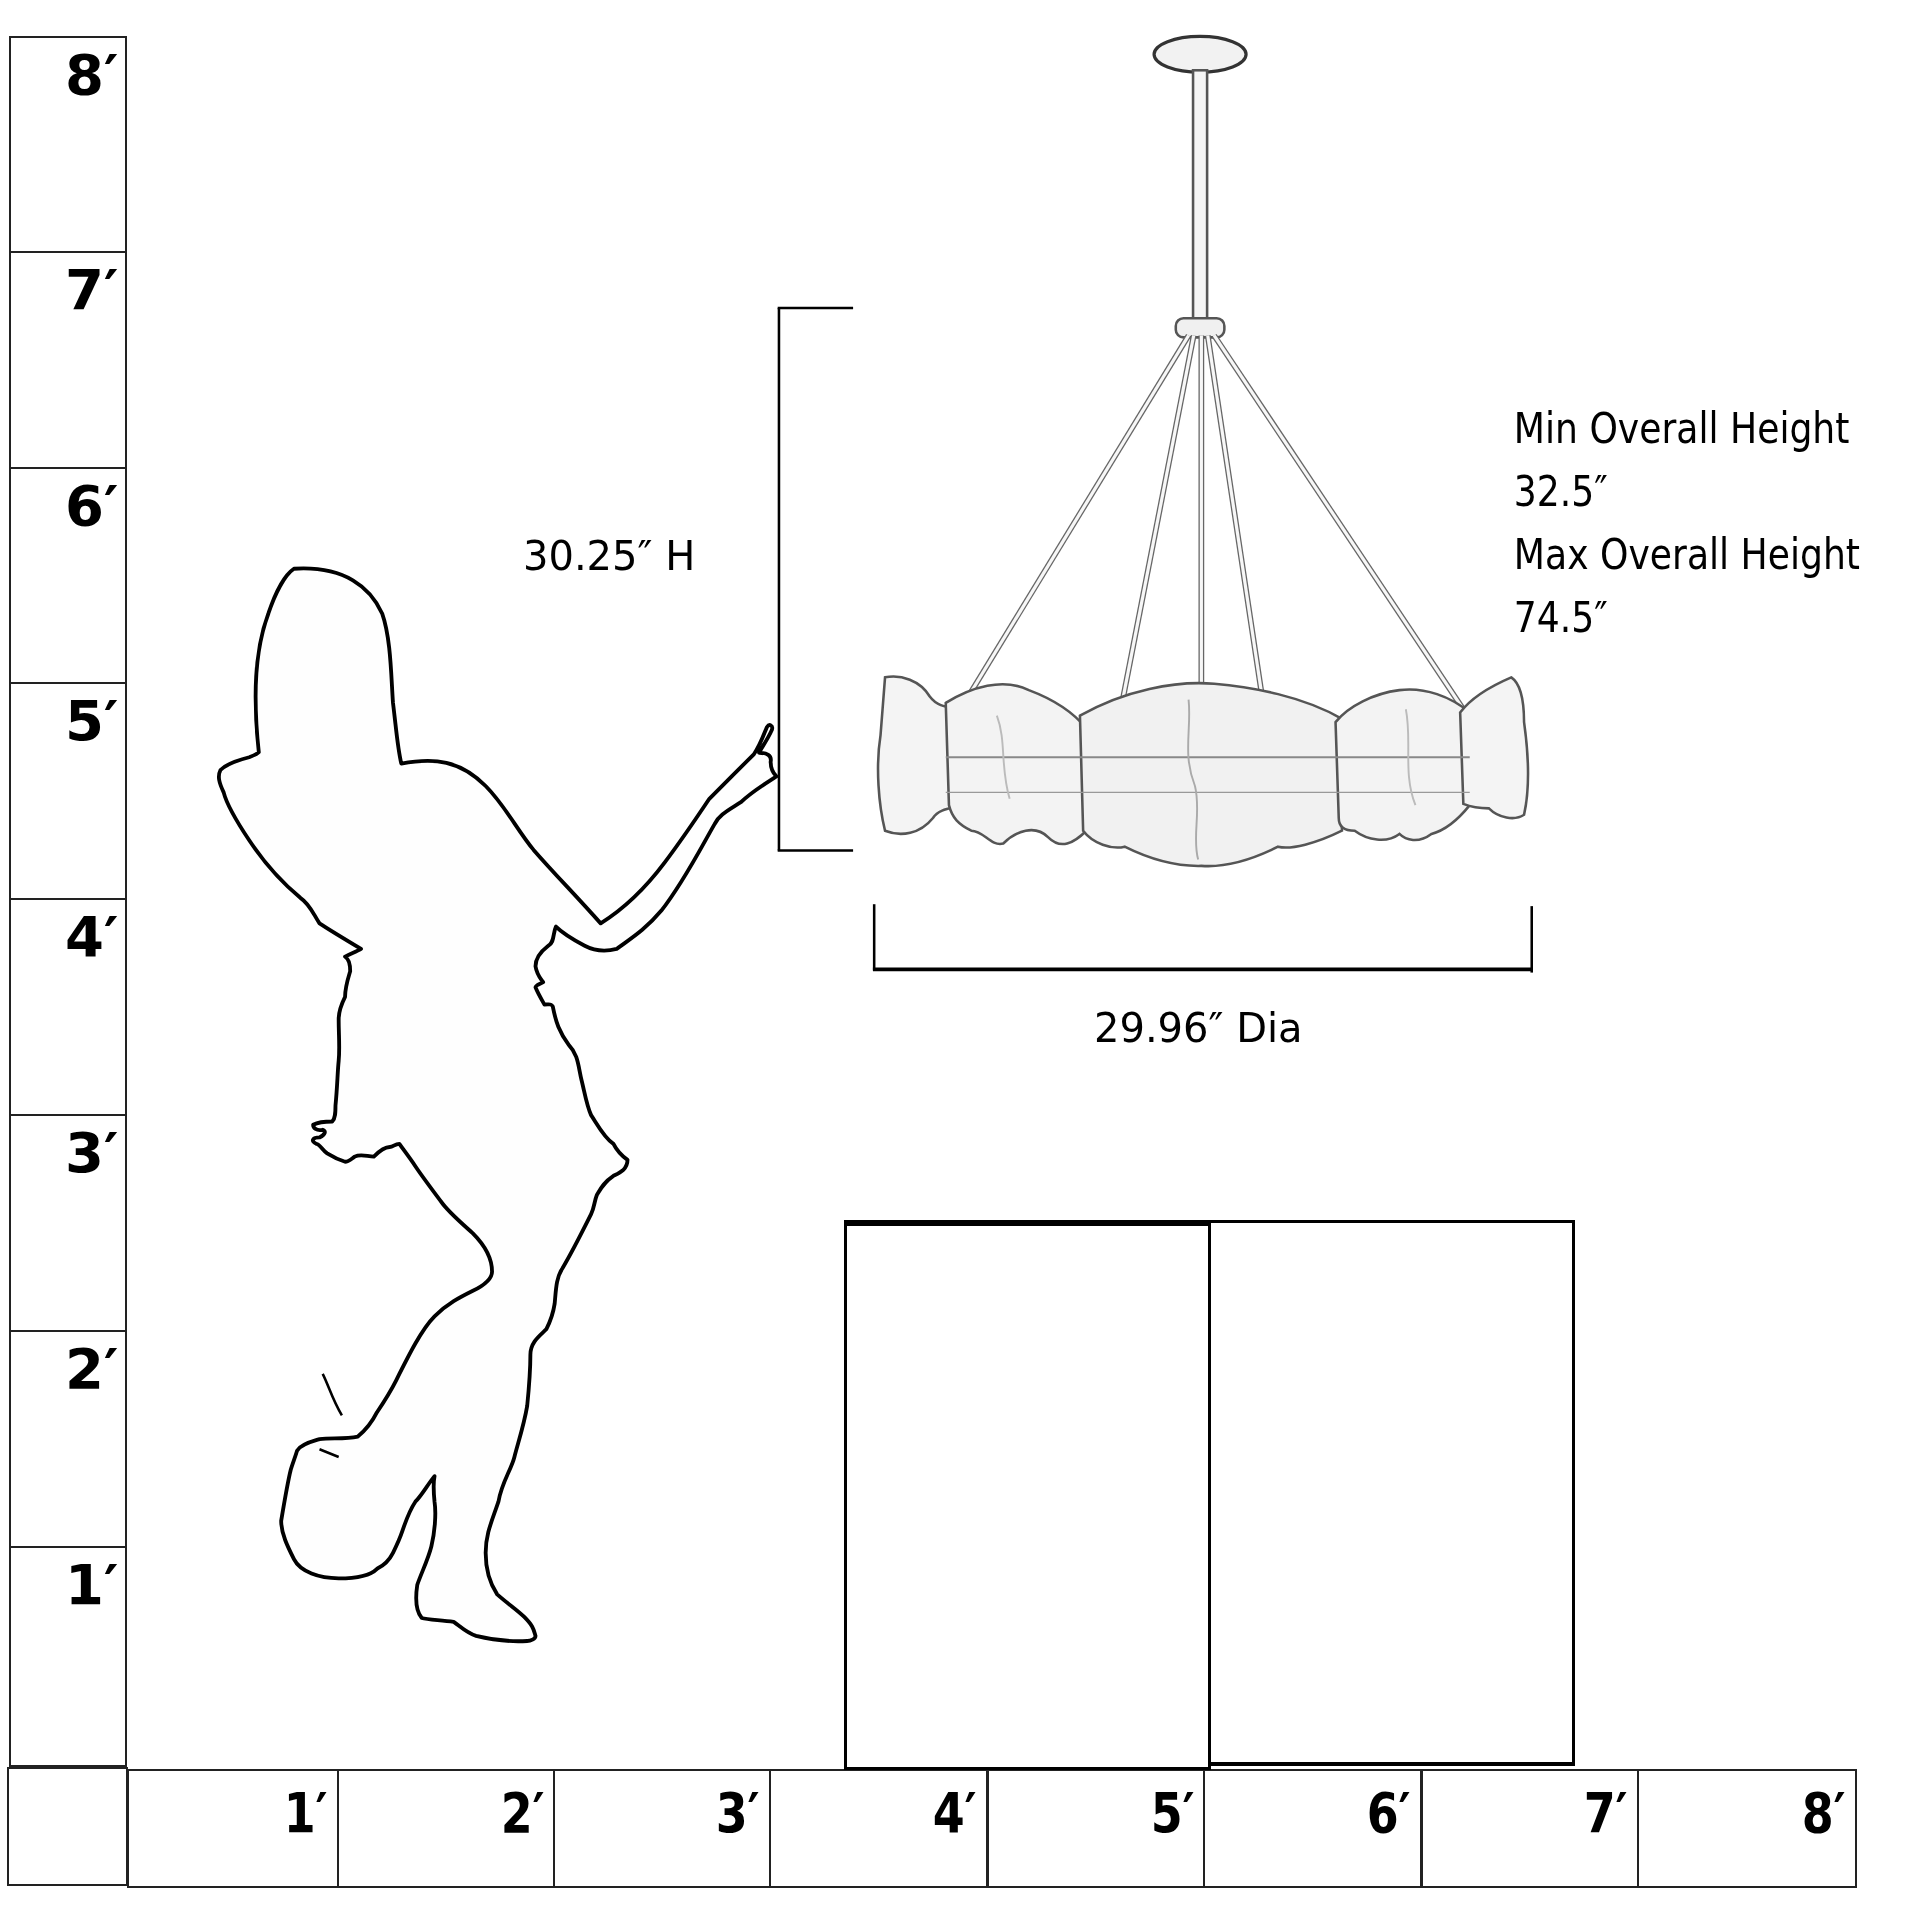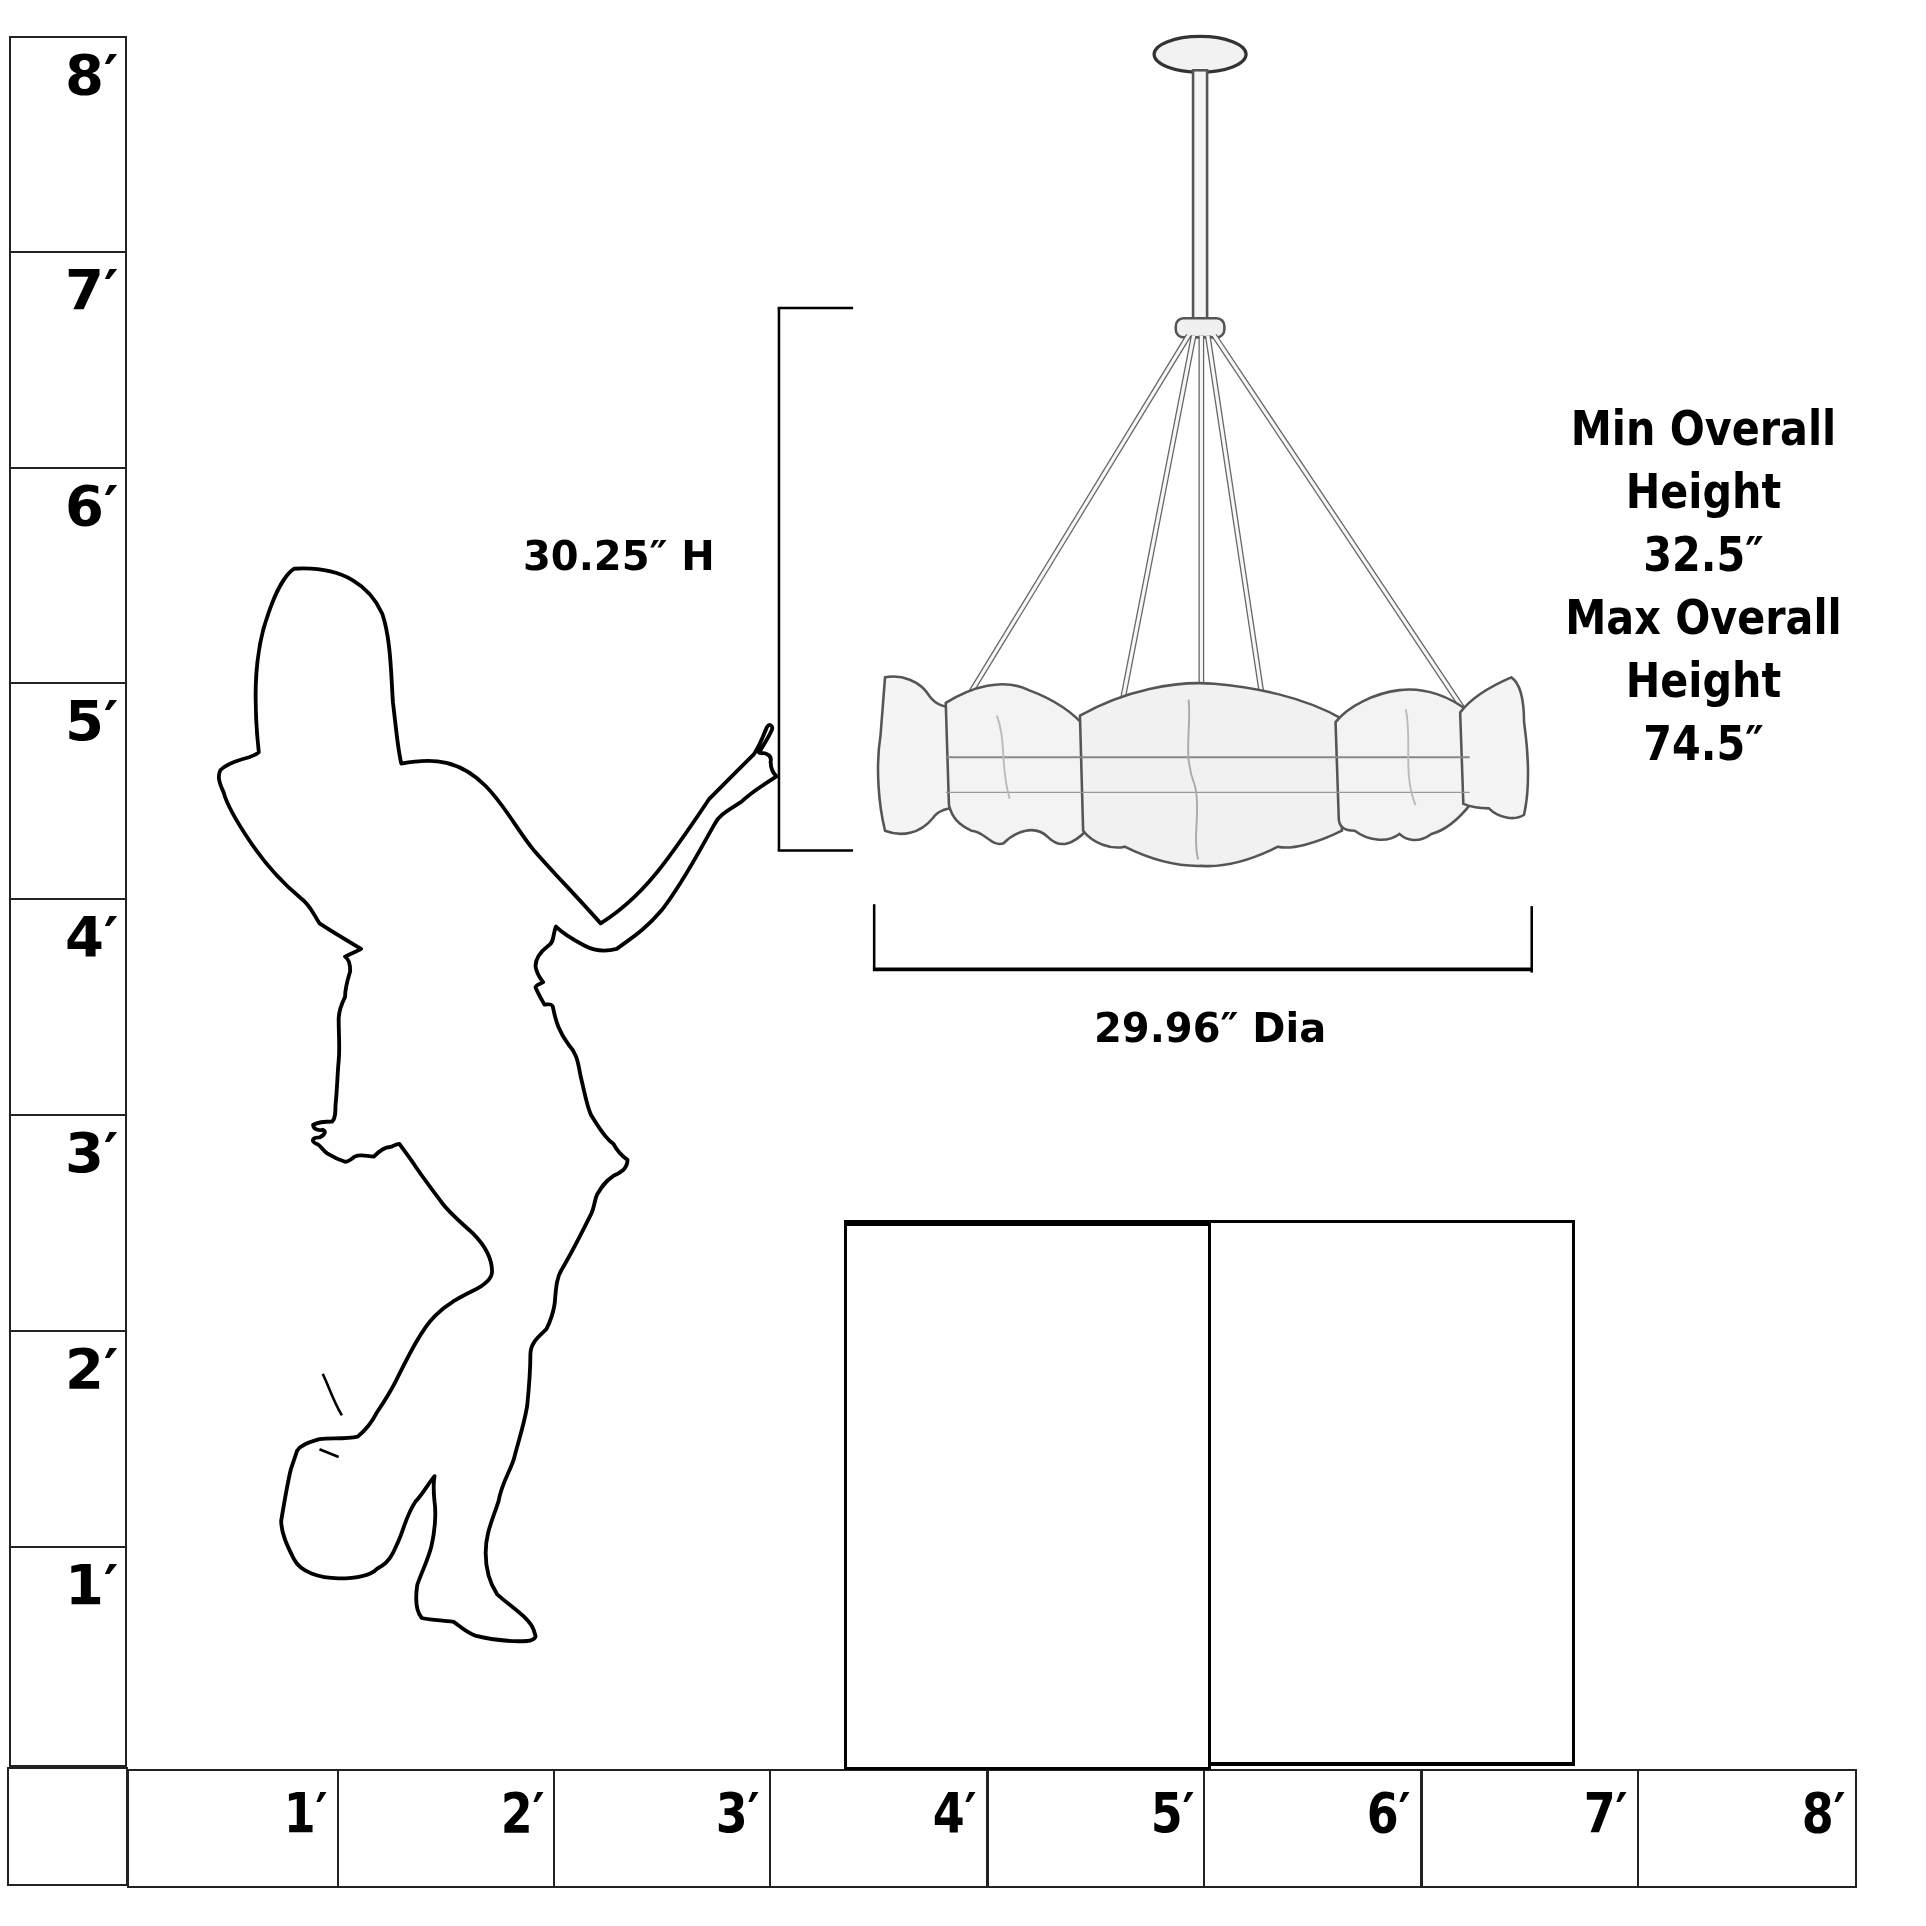--- a/index.html
+++ b/index.html
@@ -2,22 +2,22 @@
 <html style="font-size:10.2px"><head>
 <meta charset="utf-8">
 <style>
   html, body { margin: 0; padding: 0; background: #ffffff; }
   body { width: 1926px; height: 1926px; position: relative; overflow: hidden;
          font-family: "DejaVu Sans", "Liberation Sans", sans-serif; color: #000; }
   .vcell { position: absolute; left: 9px; width: 118px; border: 2.6px solid #222; box-sizing: border-box; background: #fff; }
   .vcell .lbl { position: absolute; right: 6.4px; top: 9px; font-size: 56px; font-weight: bold; line-height: 1; }
   .hcell { position: absolute; top: 1769px; height: 119px; border: 2.6px solid #222; box-sizing: border-box; background: #fff; }
   .hcell .lbl { position: absolute; right: 9px; top: 14px; font-size: 56px; font-weight: bold; line-height: 1; transform: scaleX(0.82); transform-origin: right top; }
-  .dim-text { position: absolute; font-size: 40px; line-height: 1; white-space: nowrap; font-weight: 700; }
-  .spec-block { position: absolute; left: 1483px; top: 397px; width: 441px; text-align: center; font-size: 48px; line-height: 63px; font-weight: bold; }
+  .dim-text { position: absolute; font-size: 40px; line-height: 1; white-space: nowrap; font-weight: 400; }
+  .spec-block { position: absolute; left: 1483px; top: 397px; width: 441px; text-align: left; font-size: 42px; line-height: 63px; font-weight: normal; }
   .spec-block div { transform: scaleX(0.86); }
   .box { position: absolute; background: #fff; box-sizing: border-box; }
   svg { position: absolute; left: 0; top: 0; }
 </style>
 </head>
 <body>
 
 <div>
   <div class="vcell" style="top:36px;height:217px">
       <span class="lbl">8′</span>

